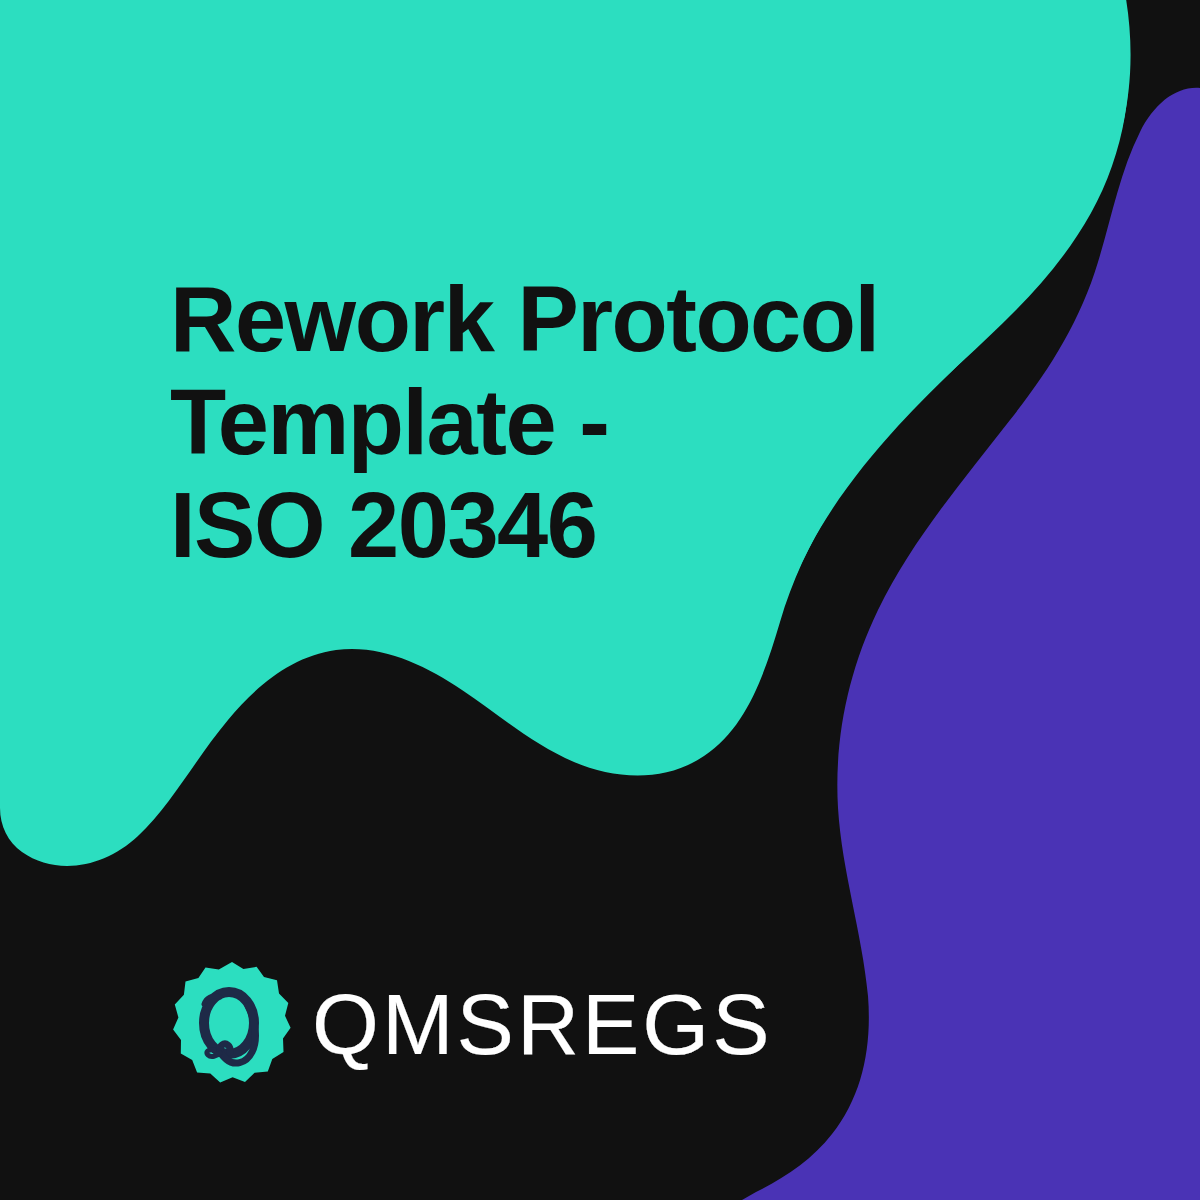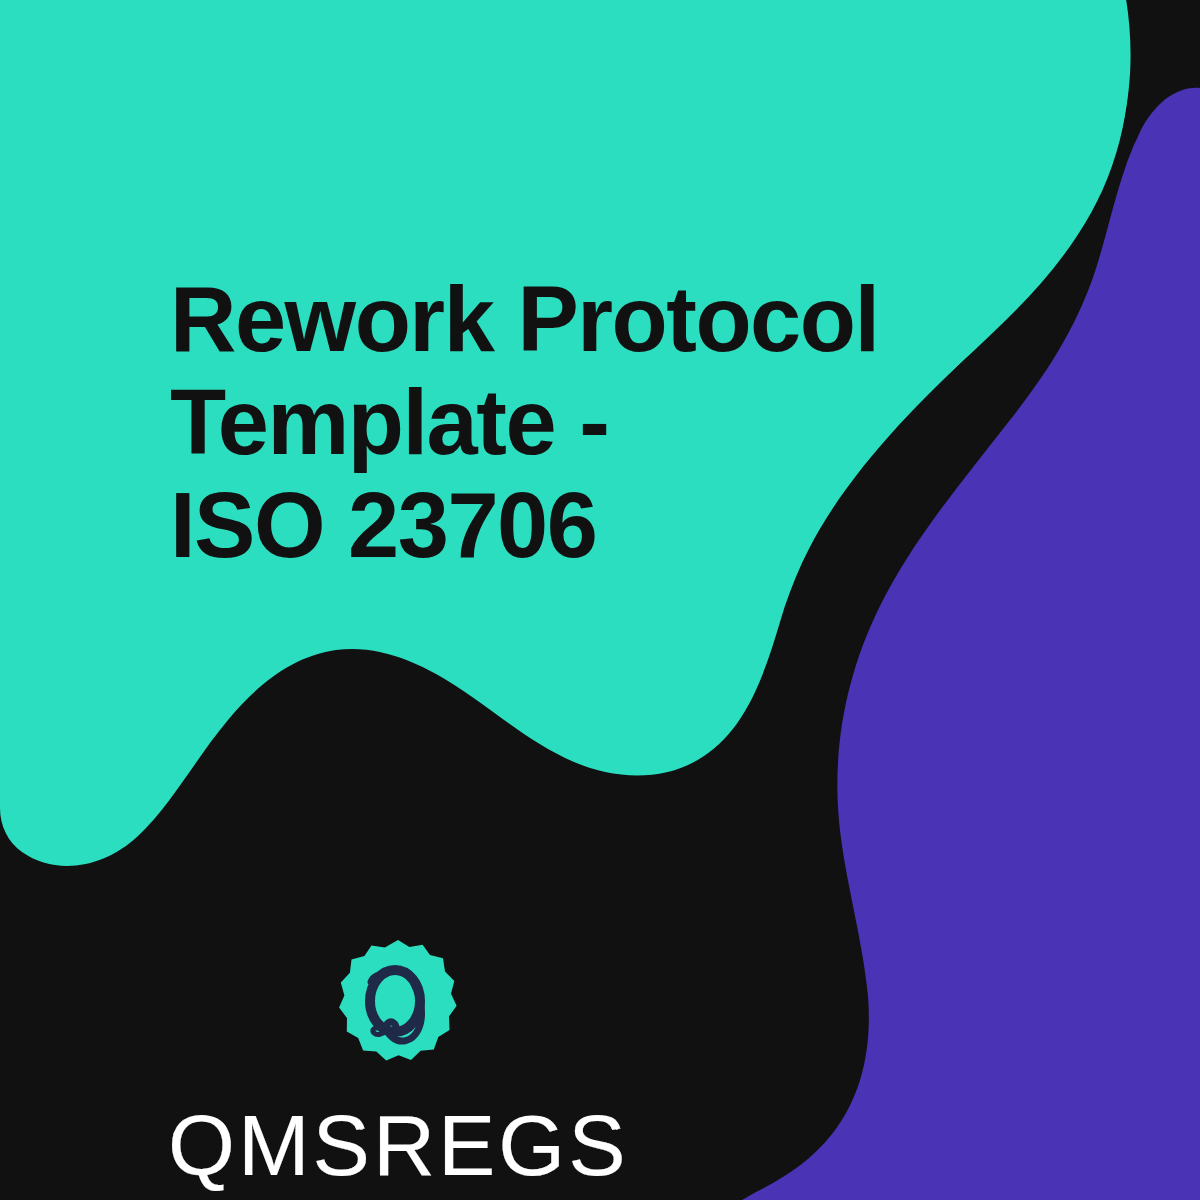--- a/index.html
+++ b/index.html
@@ -37,25 +37,25 @@
     font-weight: 700;
     font-size: 92px;
     line-height: 1.12;
     letter-spacing: -1.5px;
     white-space: pre-line;
     -webkit-font-smoothing: antialiased;
   }
   #logo-lockup {
     position: absolute;
     left: 168px;
-    top: 938px;
+    top: 960px;
     display: flex;
-    flex-direction: column;
+    flex-direction: row;
     align-items: center;
-    gap: 36px;
+    gap: 16px;
   }
   #brand-badge {
     width: 128px;
     height: 128px;
     flex: 0 0 auto;
     display: block;
   }
   #brand-wordmark {
     color: #ffffff;
     font-family: "Liberation Sans", sans-serif;
@@ -121,21 +121,21 @@
              C 196 906, 172 952, 138 984
              C 104 1016, 56 1024, 22 1000
              C 8 990, 0 974, 0 956
              Z" transform="translate(0,-148)"></path>
 
   </svg>
 
   <div id="title-block">
     <h1 id="title-text">Rework Protocol
 Template -
-ISO 23706</h1>
+ISO 20346</h1>
   </div>
 
   <div id="logo-lockup">
 
     <svg id="brand-badge" viewBox="0 0 128 128" xmlns="http://www.w3.org/2000/svg">
       <path fill="#2CDEC0" d="M64 2
                L 75.4 9.0 L 88.6 6.8 L 96.0 17.0 L 109.0 20.2 L 111.0 33.4
                L 120.3 42.9 L 117.0 55.8 L 122.6 67.8 L 115.0 78.6
                L 115.5 91.9 L 104.3 98.9 L 99.8 111.4 L 86.6 112.8
                L 77.0 122.0 L 64.6 117.2 L 52.2 122.4 L 42.3 113.4

